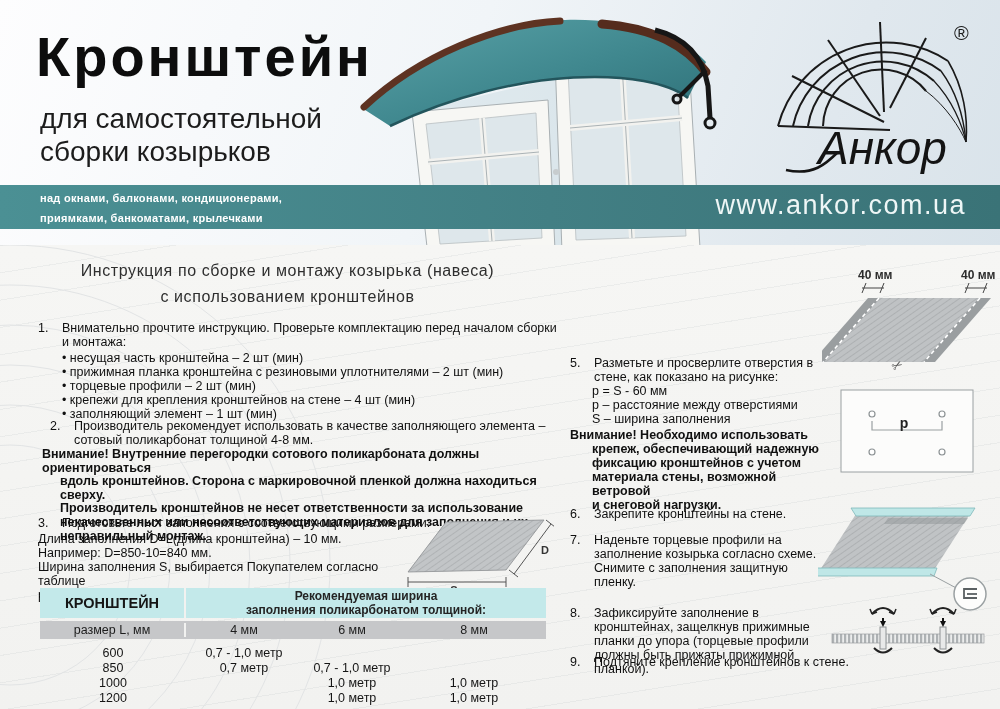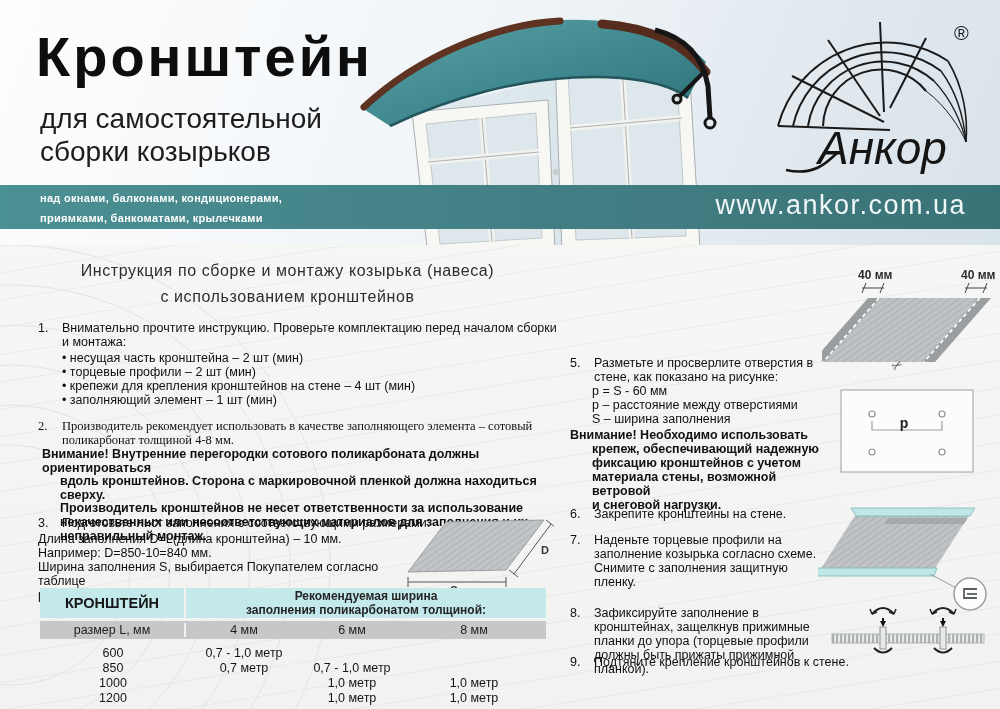--- a/index.html
+++ b/index.html
@@ -167,25 +167,26 @@
   </svg>
 
   <div class="heading l1">Инструкция  по сборке и монтажу козырька (навеса)</div>
   <div class="heading l2">с использованием кронштейнов</div>
 
   <div class="step txt" style="left:38px; top:321px; width:524px;">
     <span class="num">1.</span><span>Внимательно прочтите инструкцию. Проверьте комплектацию перед началом сборки и монтажа:</span>
   </div>
   <div class="bullets txt" style="left:62px; top:351px;">
     <div>• несущая часть кронштейна – 2 шт (мин)</div>
+    <div>• прижимная планка кронштейна с резиновыми уплотнителями – 2 шт (мин)</div>
     <div>• торцевые профили – 2 шт (мин)</div>
     <div>• крепежи для крепления кронштейнов на стене – 4 шт (мин)</div>
     <div>• заполняющий элемент – 1 шт (мин)</div>
   </div>
-  <div class="step txt" style="left:38px; top:419px; width:524px;font-family:Liberation Serif, serif;">
+  <div class="step txt" style="left:50px; top:419px; width:524px;">
     <span class="num">2.</span><span>Производитель рекомендует использовать в качестве заполняющего элемента – сотовый поликарбонат толщиной 4-8 мм.</span>
   </div>
   <div class="warn txt" style="left:42px; top:448px; width:520px;">
     <div>Внимание! Внутренние перегородки сотового поликарбоната должны ориентироваться</div>
     <div>вдоль кронштейнов. Сторона с маркировочной пленкой должна находиться сверху.</div>
     <div>Производитель кронштейнов не несет ответственности за использование</div>
     <div>некачественных или несоответствующих материалов для заполнения и их</div>
     <div>неправильный монтаж.</div>
   </div>
   <div class="step txt" style="left:38px; top:516px; width:524px;">

